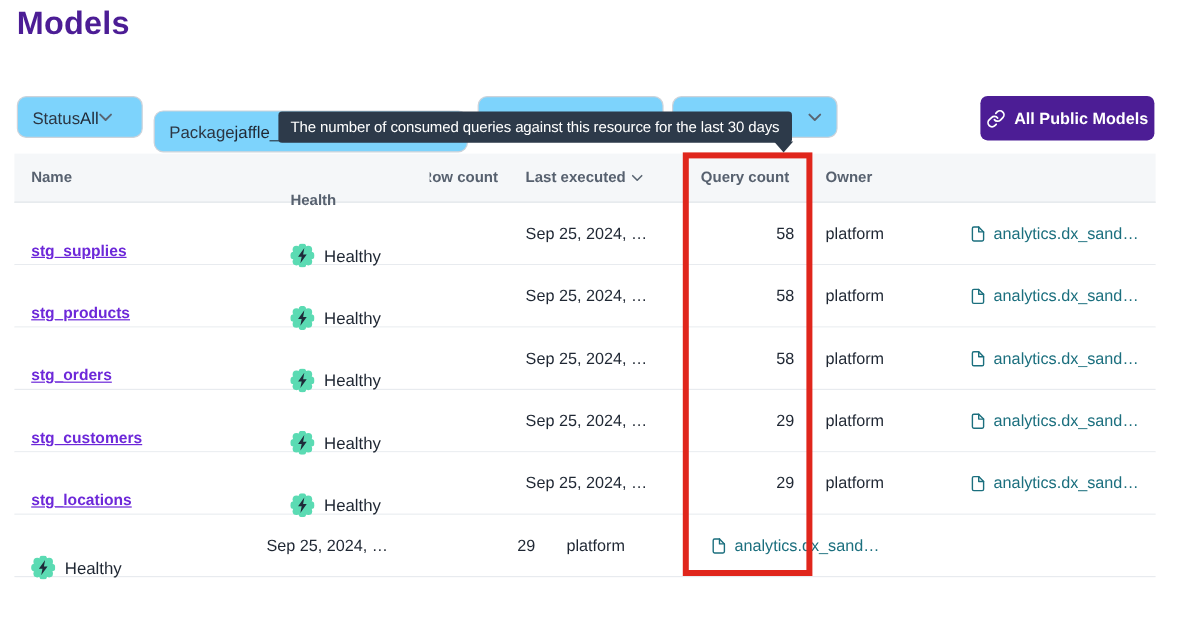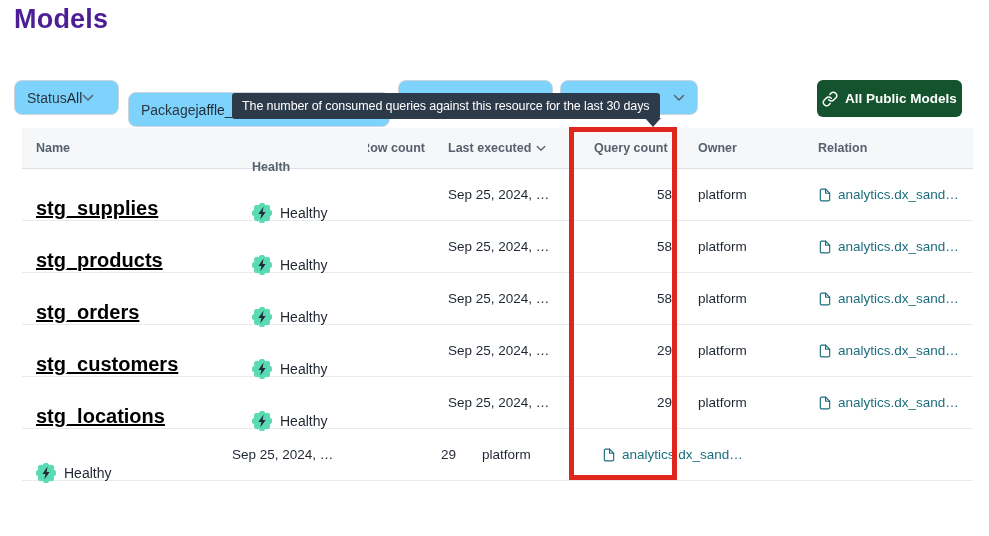--- a/index.html
+++ b/index.html
@@ -17,51 +17,51 @@
   .fb-status { left: 14px; width: 105px; }
   .fb-package { left: 128px; width: 262px; margin-top: 12px; }
   .fb-3 { left: 398px; width: 155px; }
   .fb-4 { left: 560px; width: 138px; justify-content: flex-end; }
   .fb-label { color: #2c3643; }
   .fb-value { color: #1f2733; }
   .chev { display: inline-flex; align-items: center; }
 
   
   .btn-public { position: absolute; left: 817px; top: 80px; width: 145px; height: 37px;
-    background: #14532d; border: none; border-radius: 6px; color: #fff; font-weight: 700;
+    background: #4c1d95; border: none; border-radius: 6px; color: #fff; font-weight: 700;
     font-size: 13.5px; display: flex; align-items: center; justify-content: center; gap: 7px;
     cursor: pointer; font-family: "Liberation Sans", sans-serif; }
 
   
   .tooltip { position: absolute; left: 232px; top: 93px; height: 26px; background: #2d3a4a;
     border-radius: 3px; color: #fff; font-size: 12.5px; font-weight: 400; display: flex;
     align-items: center; padding: 0 10px; white-space: nowrap; z-index: 20; letter-spacing: -0.1px; }
   .tooltip-arrow { position: absolute; left: 645px; top: 118px; width: 0; height: 0;
     border-left: 8px solid transparent; border-right: 8px solid transparent;
     border-top: 9px solid #2d3a4a; z-index: 20; }
 
   
-  .table { position: absolute; left: 22px; top: 128px; width: 951px; }
+  .table { position: absolute; left: 12px; top: 128px; width: 951px; }
   .tr { display: flex; align-items: center; }
   .thead { height: 41px; background: #f5f7f9; border-bottom: 1px solid #dce1e7;
     font-size: 12.5px; font-weight: 700; color: #57616f; }
   .tbody .tr { height: 52px; border-bottom: 1px solid #e8ebef; background: #fff;
     font-size: 13.5px; color: #1f2733; }
   .td, .th { display: flex; align-items: center; overflow: hidden; white-space: nowrap; }
   .c-name { width: 216px; padding-left: 14px; }
   .c-health { width: 130px; padding-left: 14px; gap: 8px; margin-top: 37px; }
   .c-rowcount { width: 66px; justify-content: flex-end; padding-right: 9px; }
   .c-lastexec { width: 152px; padding-left: 14px; gap: 5px; }
   .c-qcount { width: 98px; }
   .th.c-qcount { padding-left: 8px; gap: 19px; }
   .td.c-qcount { justify-content: flex-end; padding-right: 12px; }
   .c-owner { width: 120px; padding-left: 14px; }
   .c-relation { width: 169px; padding-left: 14px; gap: 6px; }
 
-  .model-link { color: #000000; font-weight: 700; font-size: 20px; text-decoration: underline;
+  .model-link { color: #6d28d9; font-weight: 700; font-size: 13px; text-decoration: underline;
     cursor: pointer; margin-top: 28px; }
   .relation-link { color: #1b6f7e; font-size: 13.5px; text-decoration: none; cursor: pointer; }
   .health-label { font-size: 14px; color: #1f2733; text-align: right; }
   .badge { width: 20px; height: 20px; display: inline-flex; flex: 0 0 20px; }
   .file-ic { display: inline-flex; flex: 0 0 14px; }
   .info-ic { display: inline-flex; cursor: pointer; }
 
   
   .highlight-box { position: absolute; left: 569px; top: 127px; width: 108px; height: 353px;
     border: 5px solid #e0261c; z-index: 10; pointer-events: none; }
@@ -130,21 +130,20 @@
         <span>Query count</span>
         <span class="info-ic">
           <svg width="15" height="15" viewBox="0 0 16 16">
               <circle cx="8" cy="8" r="6.3" fill="none" stroke="#5a6572" stroke-width="1.2"></circle>
               <rect x="7.3" y="7" width="1.4" height="4.2" rx="0.7" fill="#5a6572"></rect>
               <circle cx="8" cy="4.9" r="0.95" fill="#5a6572"></circle>
             </svg>
         </span>
       </div>
       <div class="th c-owner">Owner</div>
-      <div class="th c-relation">Relation</div>
     </div>
     <div class="tbody">
   <div class="tr">
     <div class="td c-name">
       <a class="model-link">stg_supplies</a>
     </div>
     <div class="td c-health">
       <span class="badge">
         <svg width="20" height="20" viewBox="0 0 20 20">
           <g fill="#5bdbb3">

